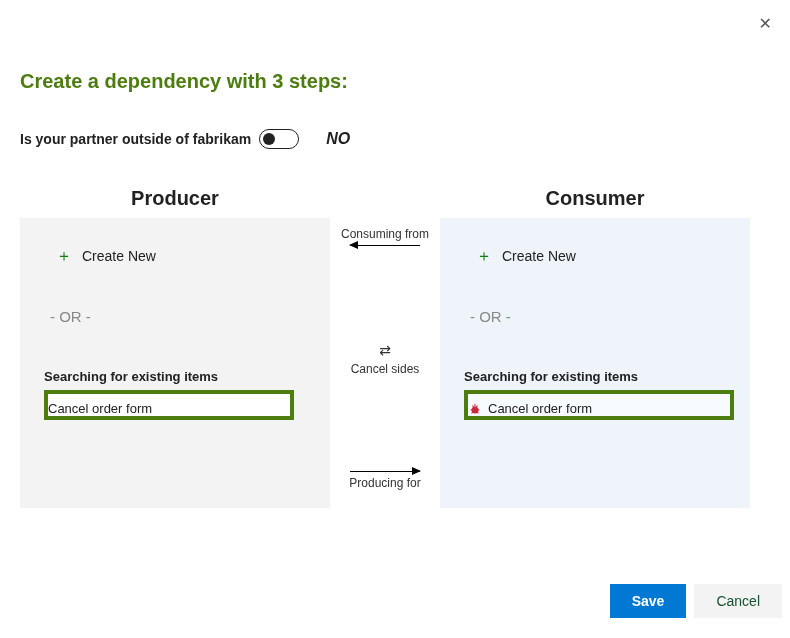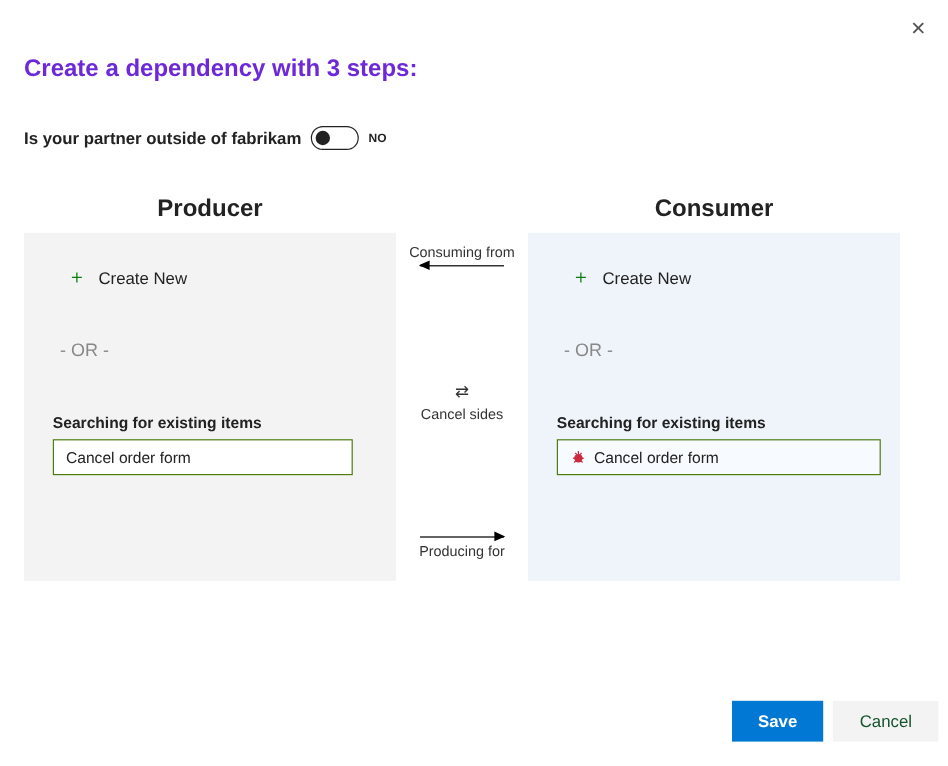--- a/index.html
+++ b/index.html
@@ -14,24 +14,24 @@
     }
     .close-btn {
       position: absolute;
       top: 14px;
       right: 18px;
       cursor: pointer;
       font-size: 16px;
       color: #555;
     }
     .title {
-      color: #6d28d9;
+      color: #4d7c0f;
       font-size: 20px;
       font-weight: 700;
-      margin-top: 26px;
+      margin-top: 50px;
       margin-bottom: 36px;
     }
     .partner-row {
       display: flex;
       align-items: center;
       gap: 8px;
       font-size: 14px;
       margin-bottom: 38px;
     }
     .partner-label {
@@ -54,22 +54,23 @@
       width: 12px;
       height: 12px;
       background: #222;
       border-radius: 50%;
       position: absolute;
       top: 2.5px;
       left: 3px;
     }
     .toggle-value {
       font-weight: 700;
-      font-size: 10px;
-      margin-left: 0;
+      font-size: 16px;
+      margin-left: 19px;
+      font-style: italic;
     }
     .columns {
       display: flex;
       align-items: stretch;
       gap: 0;
     }
     .panel {
       width: 310px;
       padding: 30px 24px 28px 24px;
       min-height: 290px;
@@ -114,26 +115,26 @@
       color: #888;
       font-size: 15px;
       margin: 44px 0 44px 6px;
     }
     .search-label {
       font-size: 13px;
       font-weight: 700;
       margin-bottom: 6px;
     }
     .search-field {
-      border: 1px solid #4d7c0f;
+      border: 4px solid #4d7c0f;
       background: #fff;
       height: 30px;
       display: flex;
-      align-items: center;
-      padding: 0 10px;
+      align-items: flex-end;
+      padding: 0 0;
       font-size: 13px;
       width: 250px;
       gap: 6px;
     }
     .search-field.consumer-field {
       background: #f7fbff;
       width: 270px;
     }
     .search-input {
       border: none;

